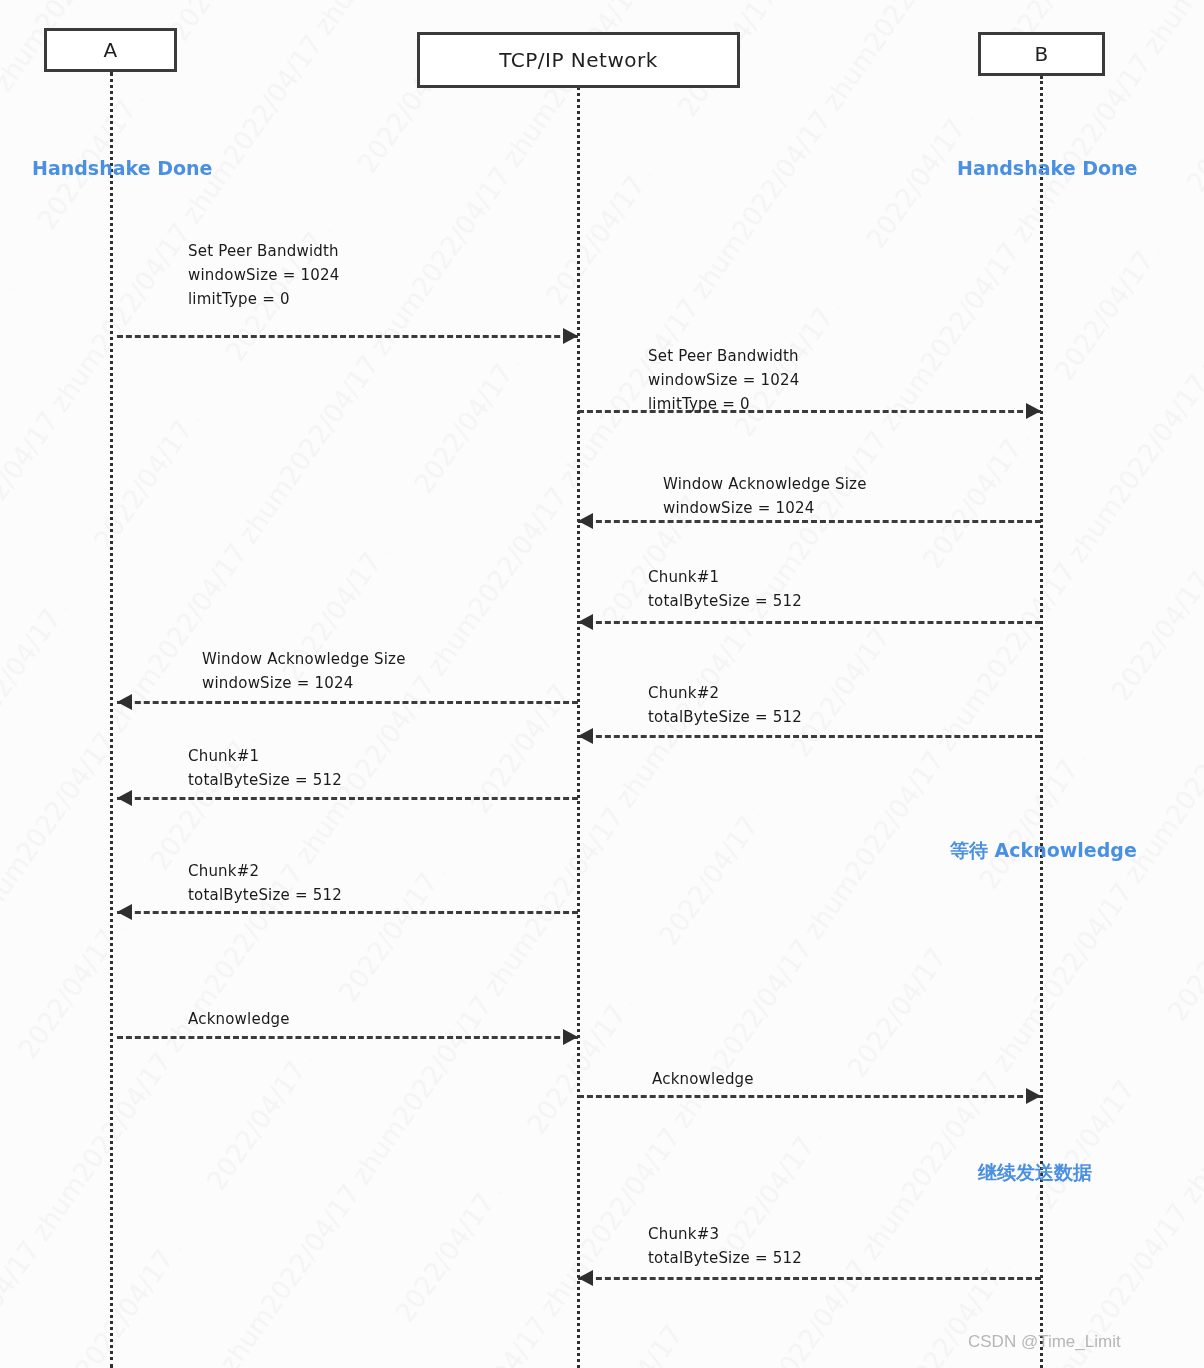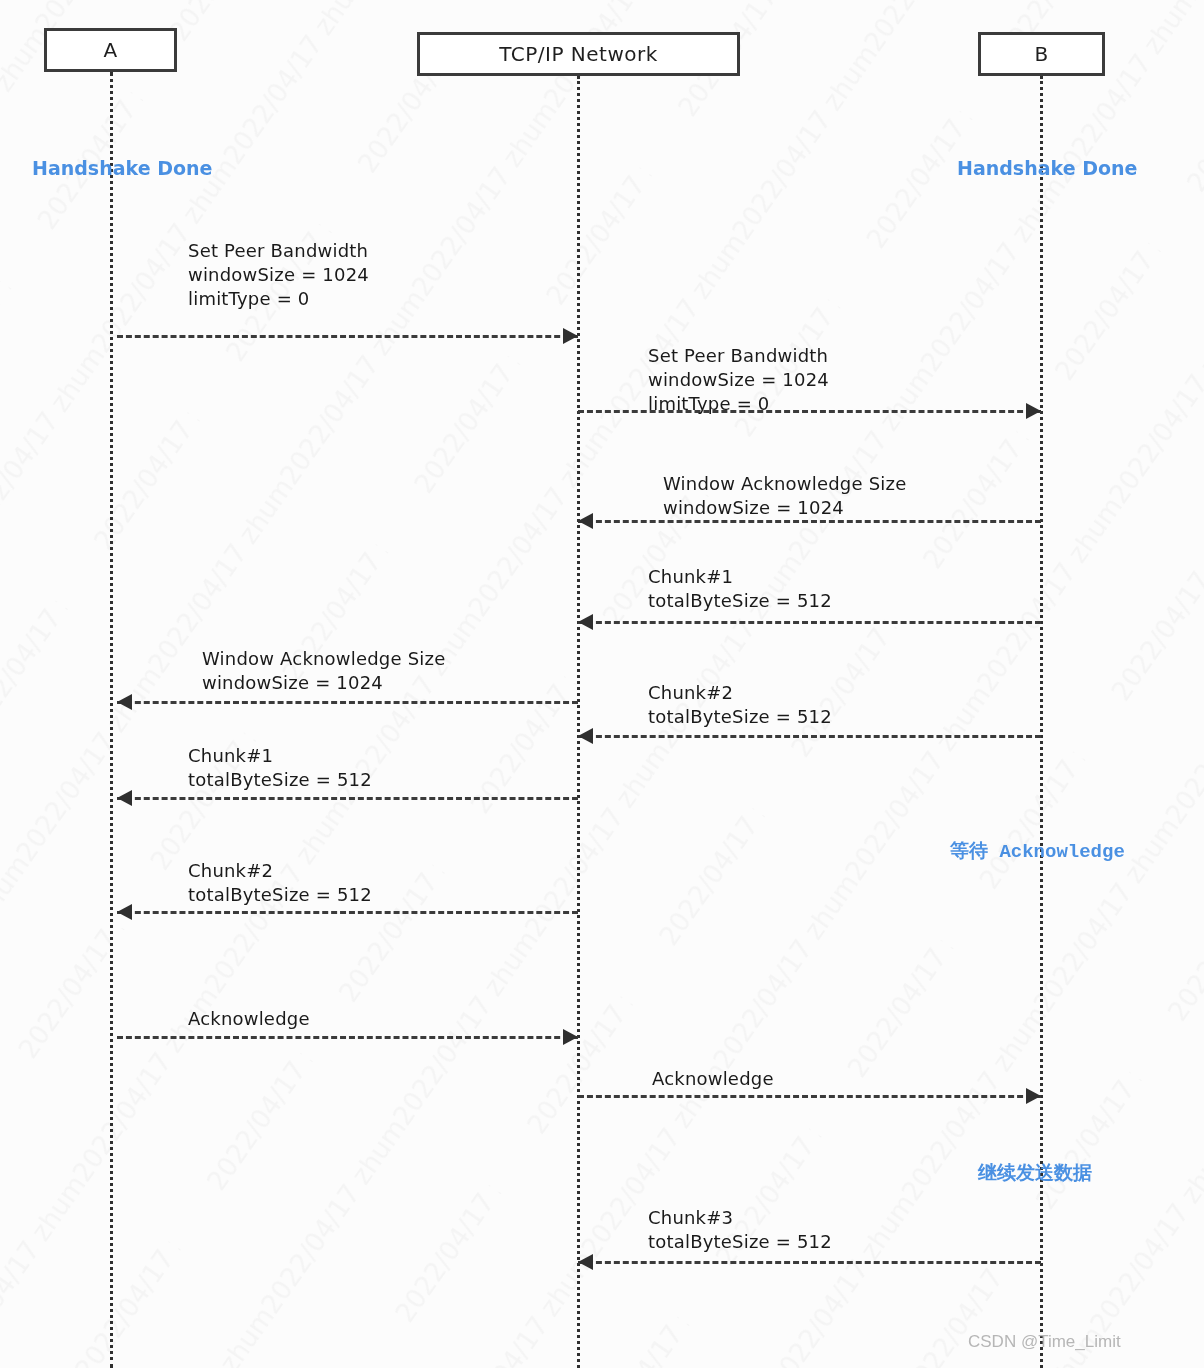--- a/index.html
+++ b/index.html
@@ -73,21 +73,21 @@
   }
   .msg-head.right {
     border-left: 15px solid #2f2f2f;
   }
   .msg-head.left {
     border-right: 15px solid #2f2f2f;
   }
   .msg-text {
     position: absolute;
     white-space: pre;
-    font-size: 18px;
+    font-size: 15px;
     line-height: 24px;
     color: #1a1a1a;
     letter-spacing: 0.2px;
   }
 
   
   .note {
     position: absolute;
     font-size: 19px;
     font-weight: bold;
@@ -122,21 +122,21 @@
 
   <div id="layer-lifelines">
       <div class="lifeline" style="left: 110px; top: 72px; height: 1296px;"></div>
       <div class="lifeline" style="left: 577px; top: 76px; height: 1292px;"></div>
       <div class="lifeline" style="left: 1040px; top: 76px; height: 1292px;"></div>
     </div>
   <div id="layer-participants">
       <div class="participant-box" style="left: 44px; top: 28px; width: 133px; height: 44px;">
         <span class="participant-label">A</span>
       </div>
-      <div class="participant-box" style="left: 417px; top: 32px; width: 323px; height: 44px;">
+      <div class="participant-box" style="left: 417px; top: 32px; width: 323px; height: 56px;">
         <span class="participant-label">TCP/IP Network</span>
       </div>
       <div class="participant-box" style="left: 978px; top: 32px; width: 127px; height: 44px;">
         <span class="participant-label">B</span>
       </div>
     </div>
   <div id="layer-messages">
       <div class="message" style="left: 0px; top: 0px; width: 1204px; height: 1px;">
         <div class="msg-line" style="left: 117px; top: 335px; width: 461px;"></div>
         <div class="msg-head right" style="top: 328px; left: 563px;"></div>
@@ -190,28 +190,28 @@
       <div class="message" style="left: 0px; top: 0px; width: 1204px; height: 1px;">
         <div class="msg-line" style="left: 117px; top: 1036px; width: 461px;"></div>
         <div class="msg-head right" style="top: 1029px; left: 563px;"></div>
         <div class="msg-text" style="left: 188px; top: 1007px;">Acknowledge</div>
       </div>
       <div class="message" style="left: 0px; top: 0px; width: 1204px; height: 1px;">
         <div class="msg-line" style="left: 578px; top: 1095px; width: 463px;"></div>
         <div class="msg-head right" style="top: 1088px; left: 1026px;"></div>
         <div class="msg-text" style="left: 652px; top: 1067px;">Acknowledge</div>
       </div>
-      <div class="message" style="left: 0px; top: 0px; width: 1204px; height: 1px;">
+      <div class="message" style="left: 0px; top: 16px; width: 1204px; height: 1px;">
         <div class="msg-line" style="left: 578px; top: 1261px; width: 463px;"></div>
         <div class="msg-head left" style="top: 1254px; left: 578px;"></div>
         <div class="msg-text" style="left: 648px; top: 1206px;">Chunk#3
 totalByteSize = 512</div>
       </div>
     </div>
   <div id="layer-notes">
       <div class="note" style="left: 32px; top: 157px; color: rgb(74, 144, 226);">Handshake Done</div>
       <div class="note" style="left: 957px; top: 157px; color: rgb(74, 144, 226);">Handshake Done</div>
-      <div class="note" style="left: 950px; top: 838px; color: rgb(74, 144, 226); font-family: Liberation Mono, monospace;">等待 Acknowledge</div>
+      <div class="note" style="left: 950px; top: 838px; color: rgb(74, 144, 226);">等待 Acknowledge</div>
       <div class="note" style="left: 978px; top: 1160px; color: rgb(74, 144, 226);">继续发送数据</div>
     </div>
 
   <div id="credit" style="left: 968px; top: 1332px; text-align: center;">CSDN @Time_Limit</div>
 </div>
 
 </body></html>

